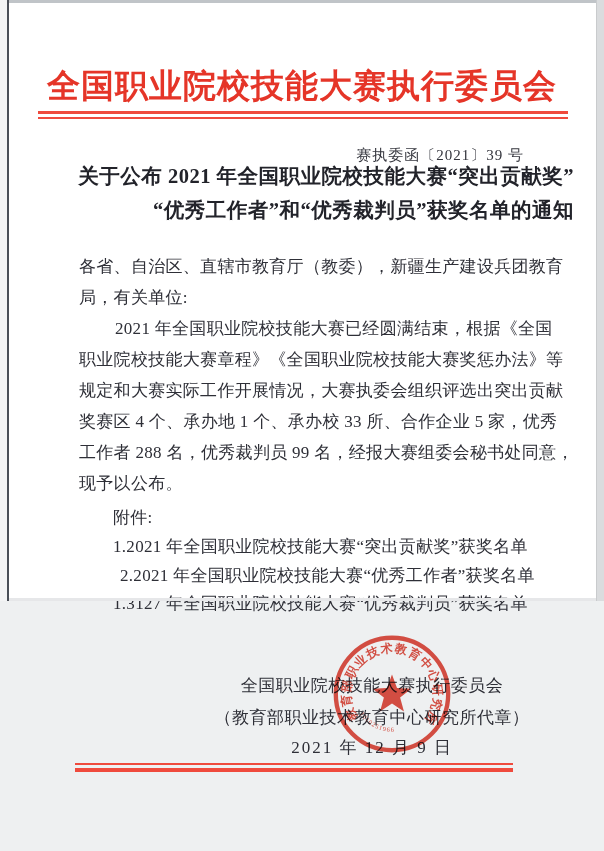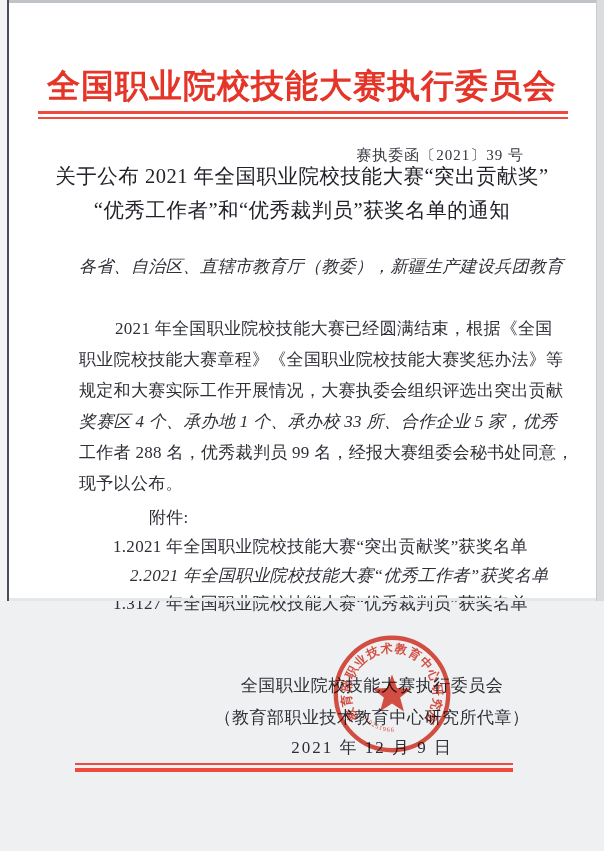--- a/index.html
+++ b/index.html
@@ -33,39 +33,39 @@
   .rule-top-thick{position:absolute;left:38px;width:530px;top:111px;height:3px;background:#ef4a3d;}
   .rule-top-thin {position:absolute;left:38px;width:530px;top:117px;height:1.5px;background:#ef4a3d;}
 
   .doc-number{
     position:absolute;top:138px;right:80px;
     font-size:15px;letter-spacing:1px;color:#33343c;
     white-space:nowrap;
     margin-top:8px;
   }
 
-  .doc-title{position:absolute;left:30px;right:30px;text-align:center;
-    font-size:20.5px;font-weight:normal;color:#22232a;letter-spacing:0.5px;white-space:nowrap;}
+  .doc-title{position:absolute;left:30px;right:30px;text-align:right;
+    font-size:20.5px;font-weight:bold;color:#22232a;letter-spacing:0.5px;white-space:nowrap;}
   .doc-title.l1{top:162px;}
   .doc-title.l2{top:196px;}
 
   .bodytext{position:absolute;left:79px;font-size:17px;color:#2e2f37;
     letter-spacing:0.3px;white-space:nowrap;}
-  .salute1{top:255px;font-style:italic;}
+  .salute1{top:255px;}
   .salute2{top:286px;}
   .b0{top:317px;padding-left:36px;text-align:right;}
   .b1{top:348px;text-align:center;}
   .b2{top:379px;}
-  .b3{top:410px;font-style:italic;}
+  .b3{top:410px;}
   .b4{top:441px;}
   .b5{top:472px;}
 
-  .attach-label{top:506px;left:113px;margin-left:36px;}
+  .attach-label{top:506px;left:113px;}
   .a0{top:535px;left:113px;text-align:center;}
-  .a1{top:564px;left:130px;font-style:italic;}
+  .a1{top:564px;left:120px;}
   .a2{top:592px;left:113px;}
 
   .sig{position:absolute;left:172px;width:400px;text-align:center;
     font-size:17px;color:#2e2f37;letter-spacing:0.5px;white-space:nowrap;}
   .sig-org{top:674px;}
   .sig-behalf{top:706px;}
   .sig-date{top:736px;letter-spacing:2px;}
 
   .seal{position:absolute;left:329px;top:631px;opacity:0.88;mix-blend-mode:multiply;}
 
@@ -80,20 +80,21 @@
   <div class="org-title">全国职业院校技能大赛执行委员会</div>
   <div class="rule-top-thick"></div>
   <div class="rule-top-thin"></div>
 
   <div class="doc-number">赛执委函〔2021〕39 号</div>
 
   <div class="doc-title l1">关于公布 2021 年全国职业院校技能大赛“突出贡献奖”</div>
   <div class="doc-title l2">“优秀工作者”和“优秀裁判员”获奖名单的通知</div>
 
   <div class="bodytext salute1">各省、自治区、直辖市教育厅（教委），新疆生产建设兵团教育</div>
+  <div class="bodytext salute2">局，有关单位:</div>
 
   <div class="bodytext b0">2021 年全国职业院校技能大赛已经圆满结束，根据《全国</div>
   <div class="bodytext b1">职业院校技能大赛章程》《全国职业院校技能大赛奖惩办法》等</div>
   <div class="bodytext b2">规定和大赛实际工作开展情况，大赛执委会组织评选出突出贡献</div>
   <div class="bodytext b3">奖赛区 4 个、承办地 1 个、承办校 33 所、合作企业 5 家，优秀</div>
   <div class="bodytext b4">工作者 288 名，优秀裁判员 99 名，经报大赛组委会秘书处同意，</div>
   <div class="bodytext b5">现予以公布。</div>
 
   <div class="bodytext attach-label">附件:</div>
   <div class="bodytext a0">1.2021 年全国职业院校技能大赛“突出贡献奖”获奖名单</div>

